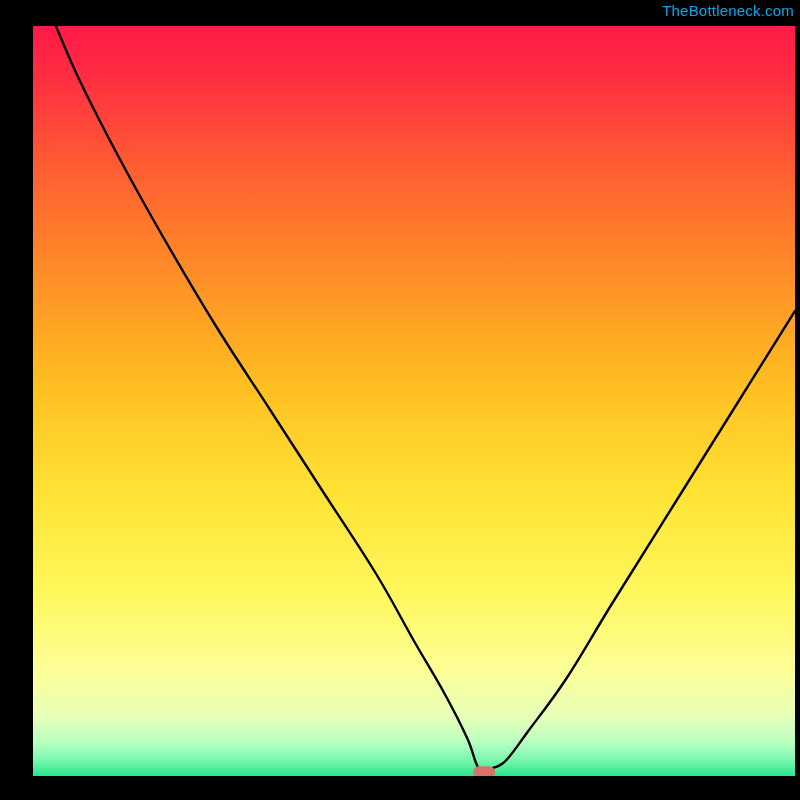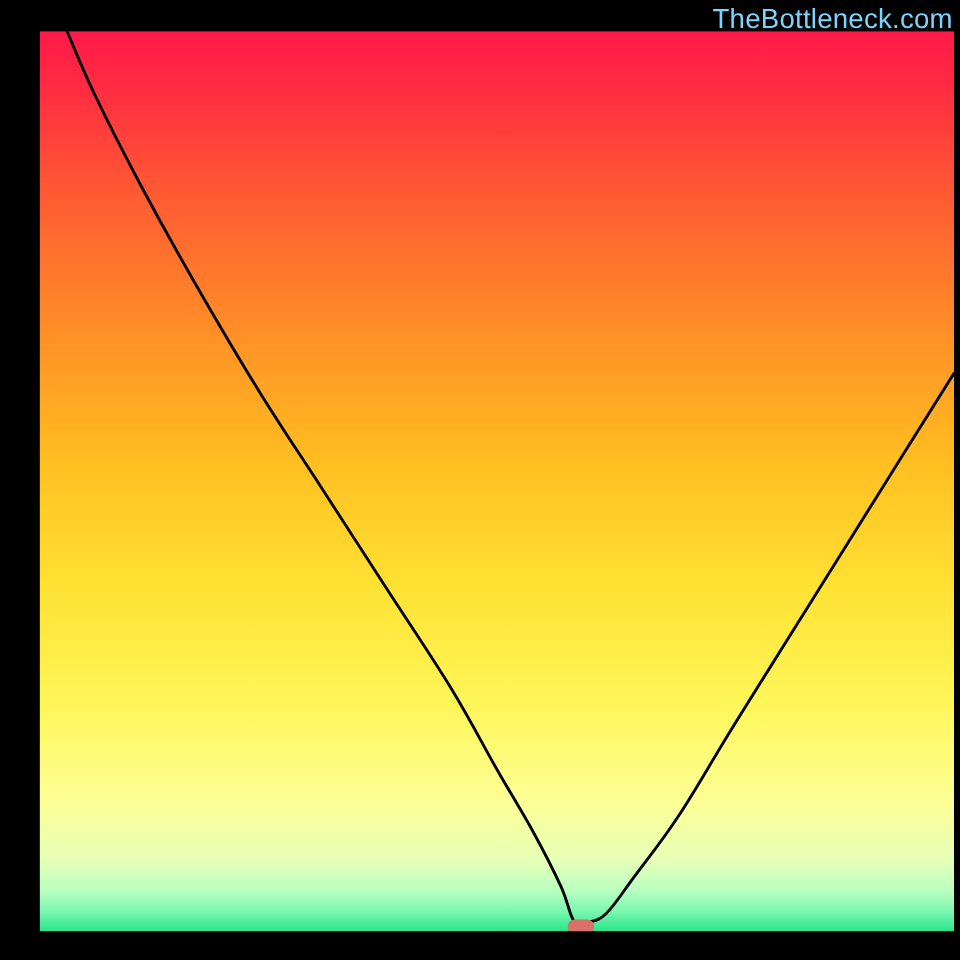--- a/index.html
+++ b/index.html
@@ -18,22 +18,22 @@
     background: #000;
   }
   .plot {
     position: absolute;
     box-sizing: border-box;
   }
   .watermark {
     position: absolute;
     top: 2px;
     right: 6px;
-    color: #7dd3fc;
-    font-size: 23px;
+    color: #0ea5e9;
+    font-size: 15px;
     font-weight: 400;
     letter-spacing: 0.2px;
   }
   svg { display: block; }
 </style>
 </head>
 <body>
 
 <div class="frame">
 

